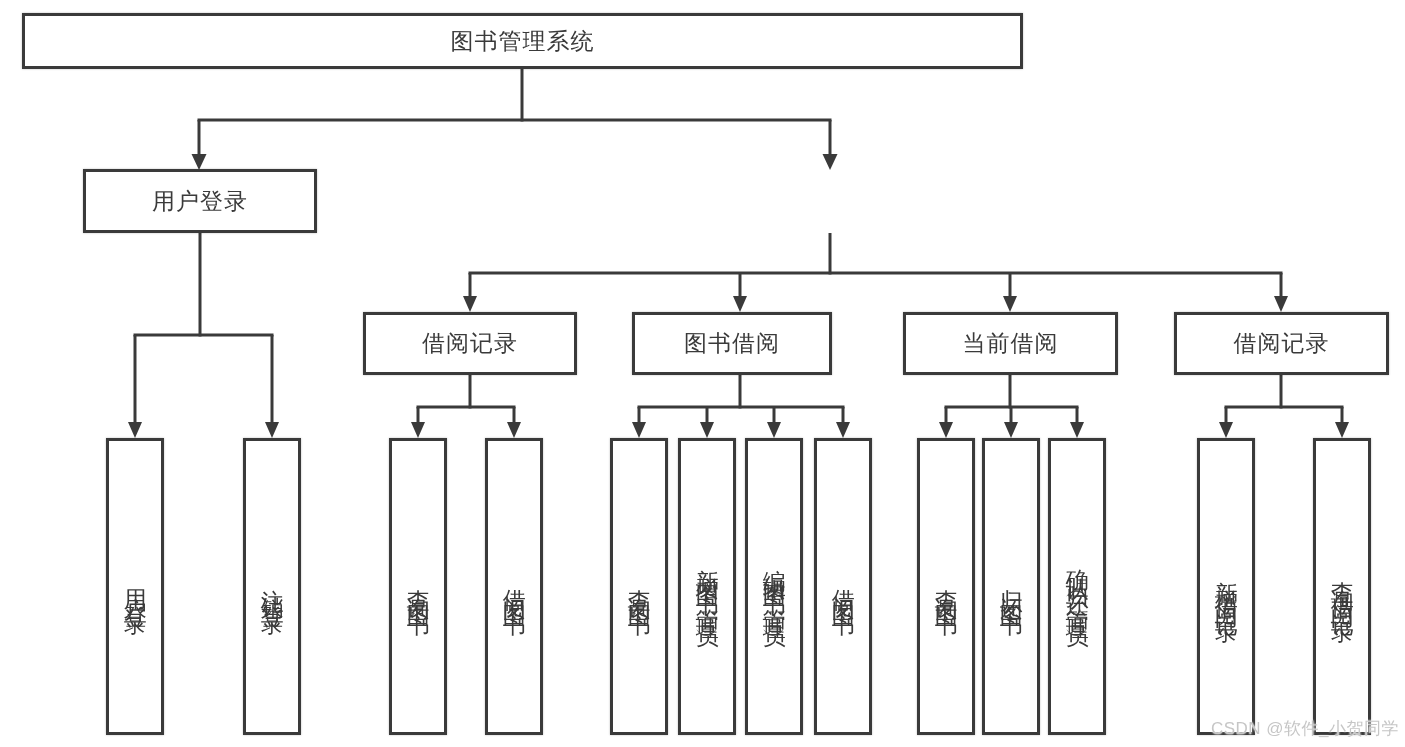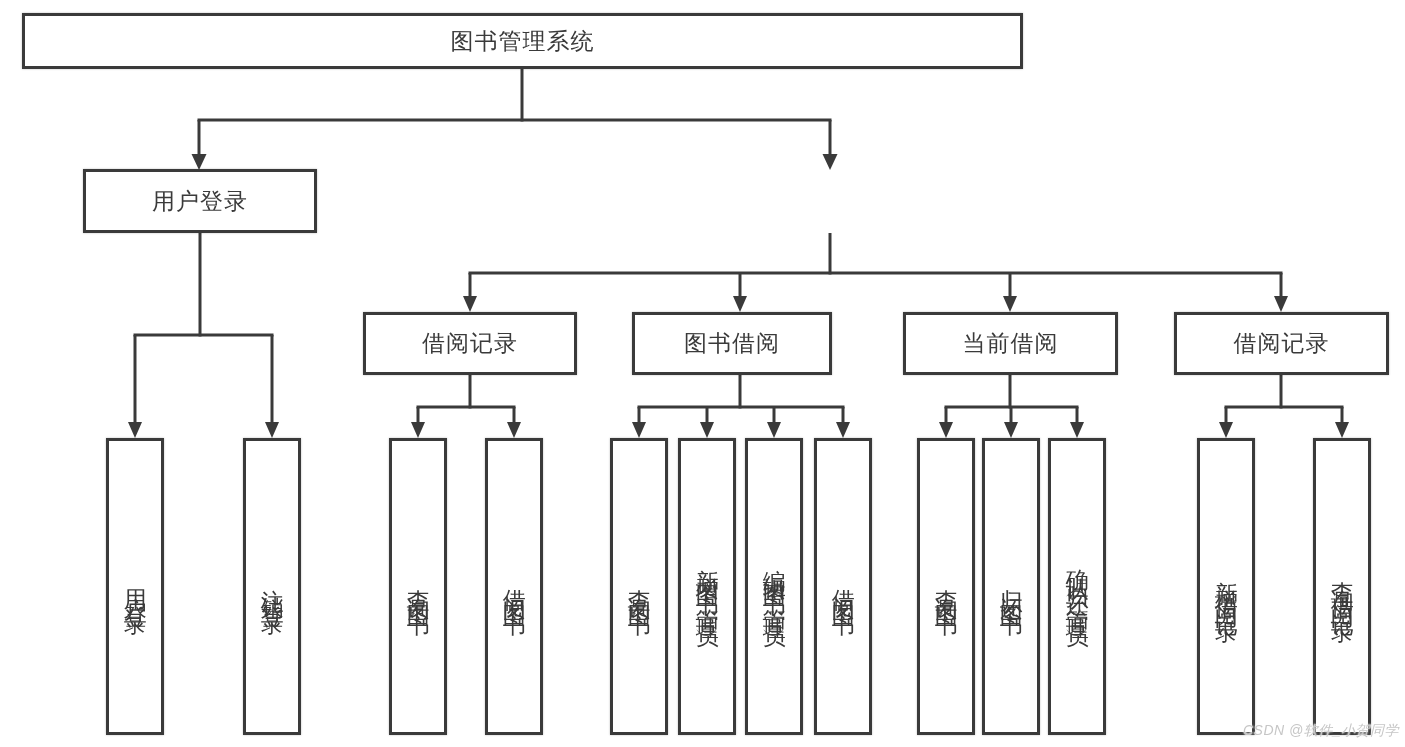--- a/index.html
+++ b/index.html
@@ -21,24 +21,23 @@
     display:flex;align-items:center;justify-content:center;
     box-shadow:0 0 2px rgba(0,0,0,.25);
   }
   .node .lbl{font-size:23px;letter-spacing:1px;white-space:nowrap;}
   .node.leaf .lbl{
     writing-mode:vertical-rl;text-orientation:mixed;
     font-size:23px;letter-spacing:8px;line-height:1.1;white-space:normal;
   }
   .watermark{
     position:absolute;right:6px;bottom:7px;z-index:9;
-    font-size:14px;letter-spacing:.5px;color:var(--wm);
+    font-size:17px;letter-spacing:.5px;color:var(--wm);
     text-shadow:0 0 2px #fff,0 0 2px #fff;
     font-family:"Liberation Sans","DejaVu Sans",sans-serif;
-    font-style:italic;
   }
 </style>
 </head>
 <body>
 
 <div class="stage">
 
   <svg class="connectors" width="1405" height="747" viewBox="0 0 1405 747" stroke="currentColor" stroke-width="3" fill="currentColor">
 
     <g>

